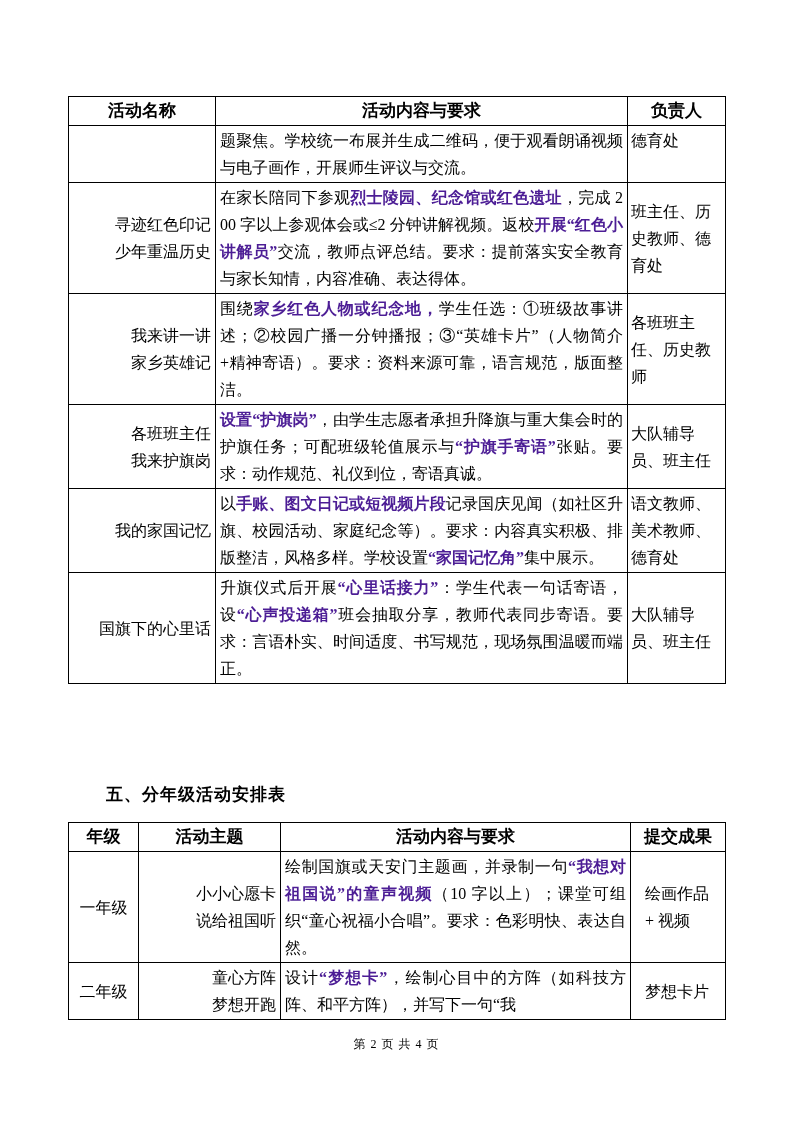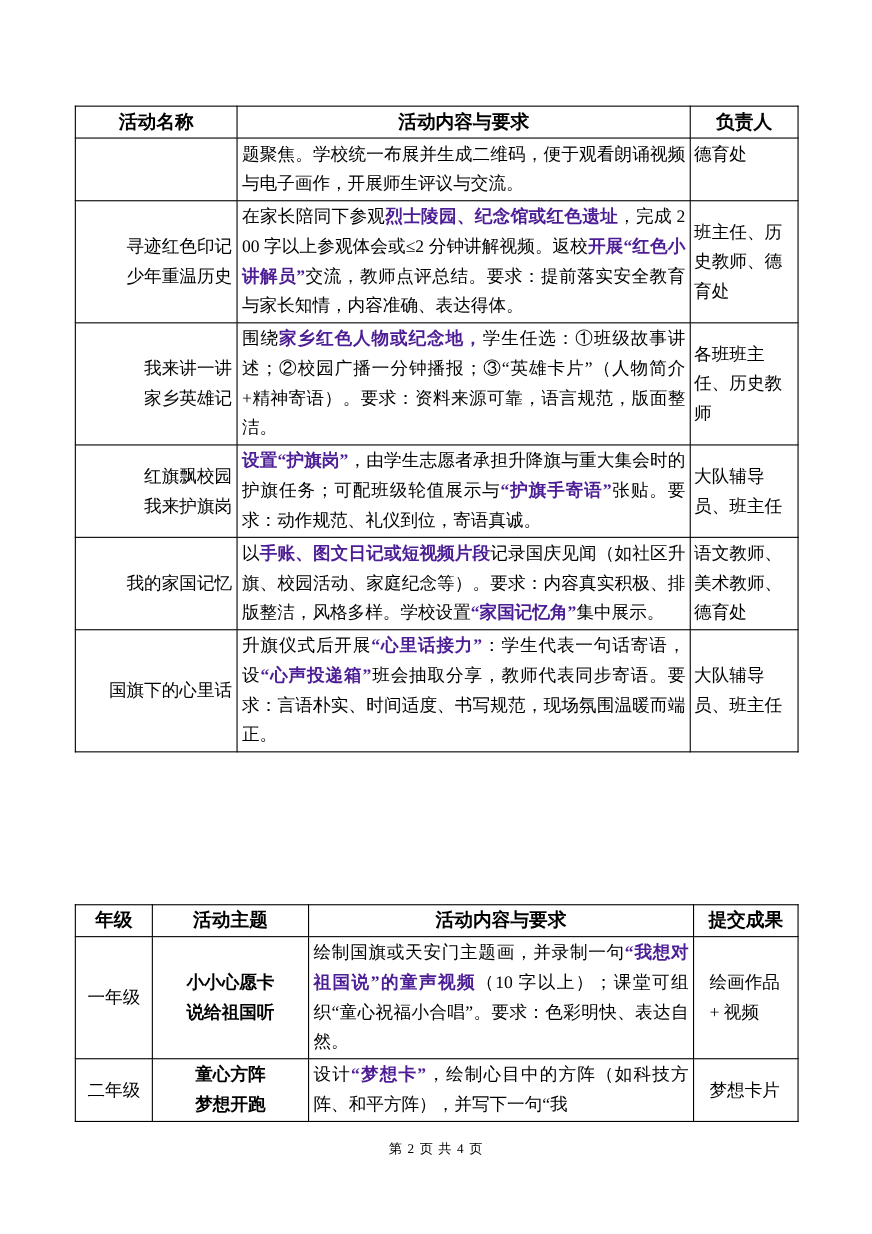--- a/index.html
+++ b/index.html
@@ -20,21 +20,21 @@
     height:28px;line-height:28px;
     padding:0 2px;text-align:center;
     font-family:"Liberation Serif", serif;
   }
   td{
     font-size:16px;line-height:27px;
     padding:1px 4px;
     word-break:break-all;
   }
   .name-cell{text-align:right;vertical-align:middle;white-space:pre-line;}
-  .theme-cell{text-align:center;vertical-align:middle;white-space:pre-line;font-weight:bold;}
+  .theme-cell{text-align:right;vertical-align:middle;white-space:pre-line;font-weight:normal;}
   .grade-cell{text-align:center;vertical-align:middle;}
   .content-cell{text-align:justify;vertical-align:top;}
   .owner-cell{vertical-align:middle;text-align:left;padding:1px 3px;}
   .owner-cell.top{vertical-align:top;}
   .result-cell{vertical-align:middle;text-align:left;white-space:pre-line;padding:1px 14px;margin-left:37px;}
   .red{color:#4c1d95;font-weight:bold;}
   .section-heading{
     position:absolute;left:106px;top:783px;
     font-size:17px;font-weight:bold;
     letter-spacing:1px;
@@ -74,38 +74,39 @@
           <td class="content-cell"><span>在家长陪同下参观</span><span class="red">烈士陵园、纪念馆或红色遗址</span><span>，完成 200 字以上参观体会或≤2 分钟讲解视频。返校</span><span class="red">开展“红色小讲解员”</span><span>交流，教师点评总结。要求：提前落实安全教育与家长知情，内容准确、表达得体。</span></td>
           <td class="owner-cell">班主任、历史教师、德育处</td>
         </tr>
         <tr>
           <td class="name-cell">我来讲一讲
 家乡英雄记</td>
           <td class="content-cell"><span>围绕</span><span class="red">家乡红色人物或纪念地，</span><span>学生任选：①班级故事讲述；②校园广播一分钟播报；③“英雄卡片”（人物简介+精神寄语）。要求：资料来源可靠，语言规范，版面整洁。</span></td>
           <td class="owner-cell">各班班主任、历史教师</td>
         </tr>
         <tr>
-          <td class="name-cell">红旗飘校园
+          <td class="name-cell">各班班主任
 我来护旗岗</td>
           <td class="content-cell"><span class="red">设置“护旗岗”</span><span>，由学生志愿者承担升降旗与重大集会时的护旗任务；可配班级轮值展示与</span><span class="red">“护旗手寄语”</span><span>张贴。要求：动作规范、礼仪到位，寄语真诚。</span></td>
           <td class="owner-cell">大队辅导员、班主任</td>
         </tr>
         <tr>
           <td class="name-cell">我的家国记忆</td>
           <td class="content-cell"><span>以</span><span class="red">手账、图文日记或短视频片段</span><span>记录国庆见闻（如社区升旗、校园活动、家庭纪念等）。要求：内容真实积极、排版整洁，风格多样。学校设置</span><span class="red">“家国记忆角”</span><span>集中展示。</span></td>
           <td class="owner-cell">语文教师、美术教师、德育处</td>
         </tr>
         <tr>
           <td class="name-cell">国旗下的心里话</td>
           <td class="content-cell"><span>升旗仪式后开展</span><span class="red">“心里话接力”</span><span>：学生代表一句话寄语，设</span><span class="red">“心声投递箱”</span><span>班会抽取分享，教师代表同步寄语。要求：言语朴实、时间适度、书写规范，现场氛围温暖而端正。</span></td>
           <td class="owner-cell">大队辅导员、班主任</td>
         </tr>
       </tbody>
   </table>
 
+  <div class="section-heading">五、分年级活动安排表</div>
 
   <table id="table2">
     <colgroup>
       <col style="width:70px">
         <col style="width:142px">
         <col style="width:350px">
         <col style="width:95px">
     </colgroup>
     <thead>
       <tr>

